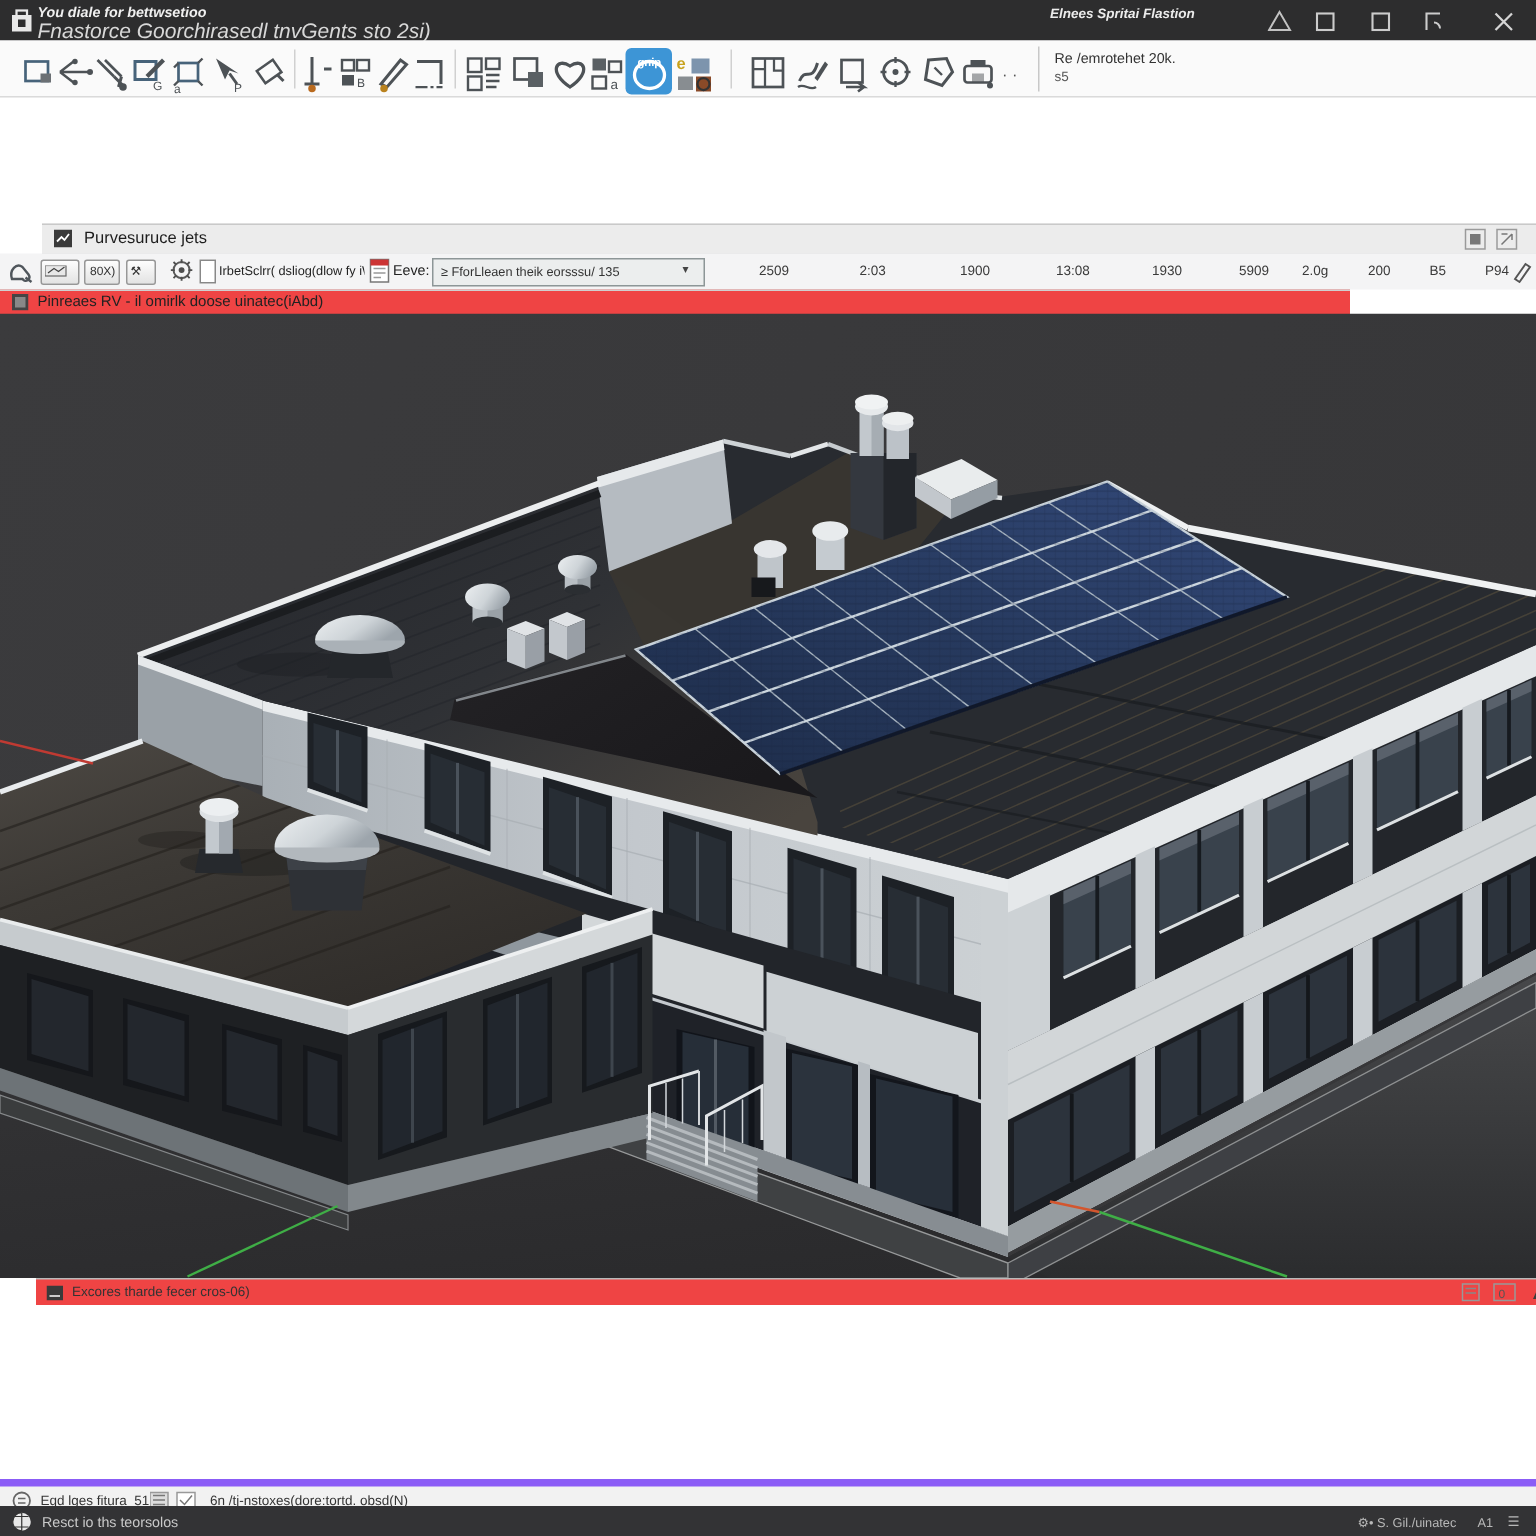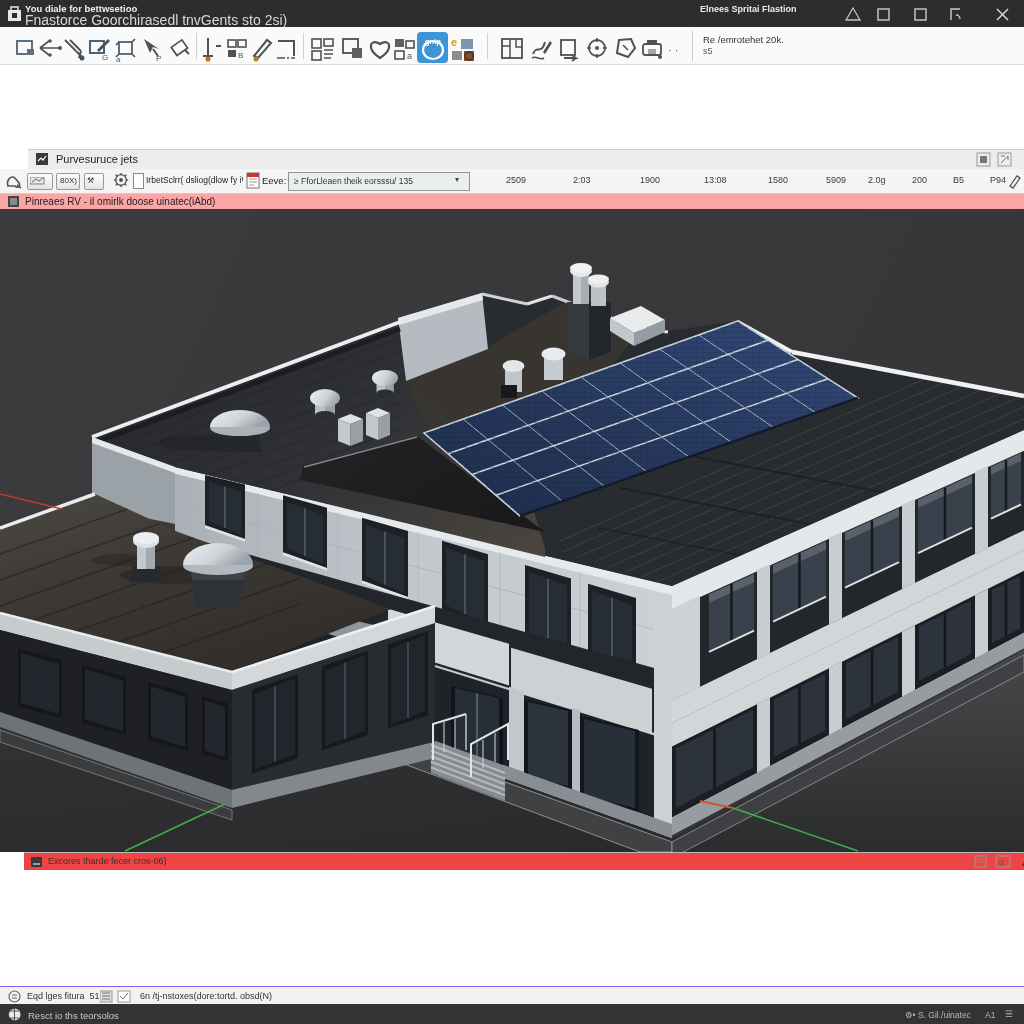--- a/index.html
+++ b/index.html
@@ -1,23 +1,23 @@
 <!DOCTYPE html>
 <html><head><meta charset="utf-8">
 <style>
   html,body{margin:0;padding:0;width:1024px;height:1024px;overflow:hidden;
     font-family:"Liberation Sans",sans-serif;background:#fff;}
   .abs{position:absolute;}
-  #titlebar{position:absolute;left:0;top:0;width:1024px;height:27px;background:#2d2d2e;color:#e6e6e6;}
+  #titlebar{position:absolute;left:0;top:0;width:1024px;height:27px;background:#2d2d2e;color:#e6e6e6;font-style:italic;}
   #toolbar{position:absolute;left:0;top:27px;width:1024px;height:37px;background:#fafafa;border-bottom:1px solid #dadada;}
   #rowA{position:absolute;left:0;top:149px;width:1024px;height:19px;background:#ececec;border-top:1px solid #c9c9c9;border-bottom:1px solid #d6d6d6;margin-left:28px;}
   #rowB{position:absolute;left:0;top:169px;width:1024px;height:24px;background:#f4f4f5;text-decoration:underline;}
-  #rowC{position:absolute;left:0;top:193px;width:1024px;height:16px;background:#fca5a5;border-top:1px solid #cfcfcf;}
+  #rowC{position:absolute;left:0;top:193px;width:900px;height:16px;background:#ef4444;border-top:1px solid #cfcfcf;}
   #vpbar{position:absolute;left:0;top:852px;width:1024px;height:17px;background:#ef4444;border-top:1px solid #b9b9b9;margin-left:24px;}
-  #statusbar{position:absolute;left:0;top:986px;width:1024px;height:18px;background:#f2f2f2;border-top:1px solid #8b5cf6;}
+  #statusbar{position:absolute;left:0;top:986px;width:1024px;height:18px;background:#f2f2f2;border-top:5px solid #8b5cf6;}
   #darkbar{position:absolute;left:0;top:1004px;width:1024px;height:20px;background:#333335;color:#cfcfcf;}
   .t{position:absolute;white-space:nowrap;}
 </style></head>
 <body>
 
 <div id="titlebar">
   <svg class="abs" style="left:7px;top:5px" width="15" height="17" viewBox="0 0 15 17">
     <rect x="1" y="5" width="13" height="11" fill="#e8e8e8"></rect>
       <rect x="4" y="2" width="7" height="4" fill="none" stroke="#e8e8e8" stroke-width="1.5"></rect>
       <rect x="5" y="8" width="5" height="5" fill="#2d2d2e"></rect>
@@ -203,21 +203,21 @@
       <rect x="1" y="1" width="12" height="4" fill="#c33"></rect>
     </svg>
   <div class="t" style="left:262px;top:6px;font-size:9.5px;color:#222">Eeve:</div>
   <div style="position:absolute;left:288px;top:3px;width:180px;height:17px;background:#eceeee;border:1px solid #8d9697"></div>
   <div class="t" style="left:294px;top:7px;font-size:8.5px;color:#333">≥ FforLleaen theik eorsssu/ 135</div>
   <div class="t" style="left:455px;top:6px;font-size:8px;color:#444">▾</div>
   <div class="t" style="left:506px;top:6px;font-size:9px;color:#3a3a3a">2509</div>
   <div class="t" style="left:573px;top:6px;font-size:9px;color:#3a3a3a">2:03</div>
   <div class="t" style="left:640px;top:6px;font-size:9px;color:#3a3a3a">1900</div>
   <div class="t" style="left:704px;top:6px;font-size:9px;color:#3a3a3a">13:08</div>
-  <div class="t" style="left:768px;top:6px;font-size:9px;color:#3a3a3a">1580</div>
+  <div class="t" style="left:768px;top:6px;font-size:9px;color:#3a3a3a">1930</div>
   <div class="t" style="left:826px;top:6px;font-size:9px;color:#3a3a3a">5909</div>
   <div class="t" style="left:868px;top:6px;font-size:9px;color:#3a3a3a">2.0g</div>
   <div class="t" style="left:912px;top:6px;font-size:9px;color:#3a3a3a">200</div>
   <div class="t" style="left:953px;top:6px;font-size:9px;color:#3a3a3a">B5</div>
   <div class="t" style="left:990px;top:6px;font-size:9px;color:#3a3a3a">P94</div>
   <svg class="abs" style="left:1008px;top:4px" width="14" height="16" viewBox="0 0 14 16">
       <path d="M2,13 L9,3 l3,2 L5,15 Z" fill="none" stroke="#555" stroke-width="1.3"></path>
     </svg>
 </div>
 

